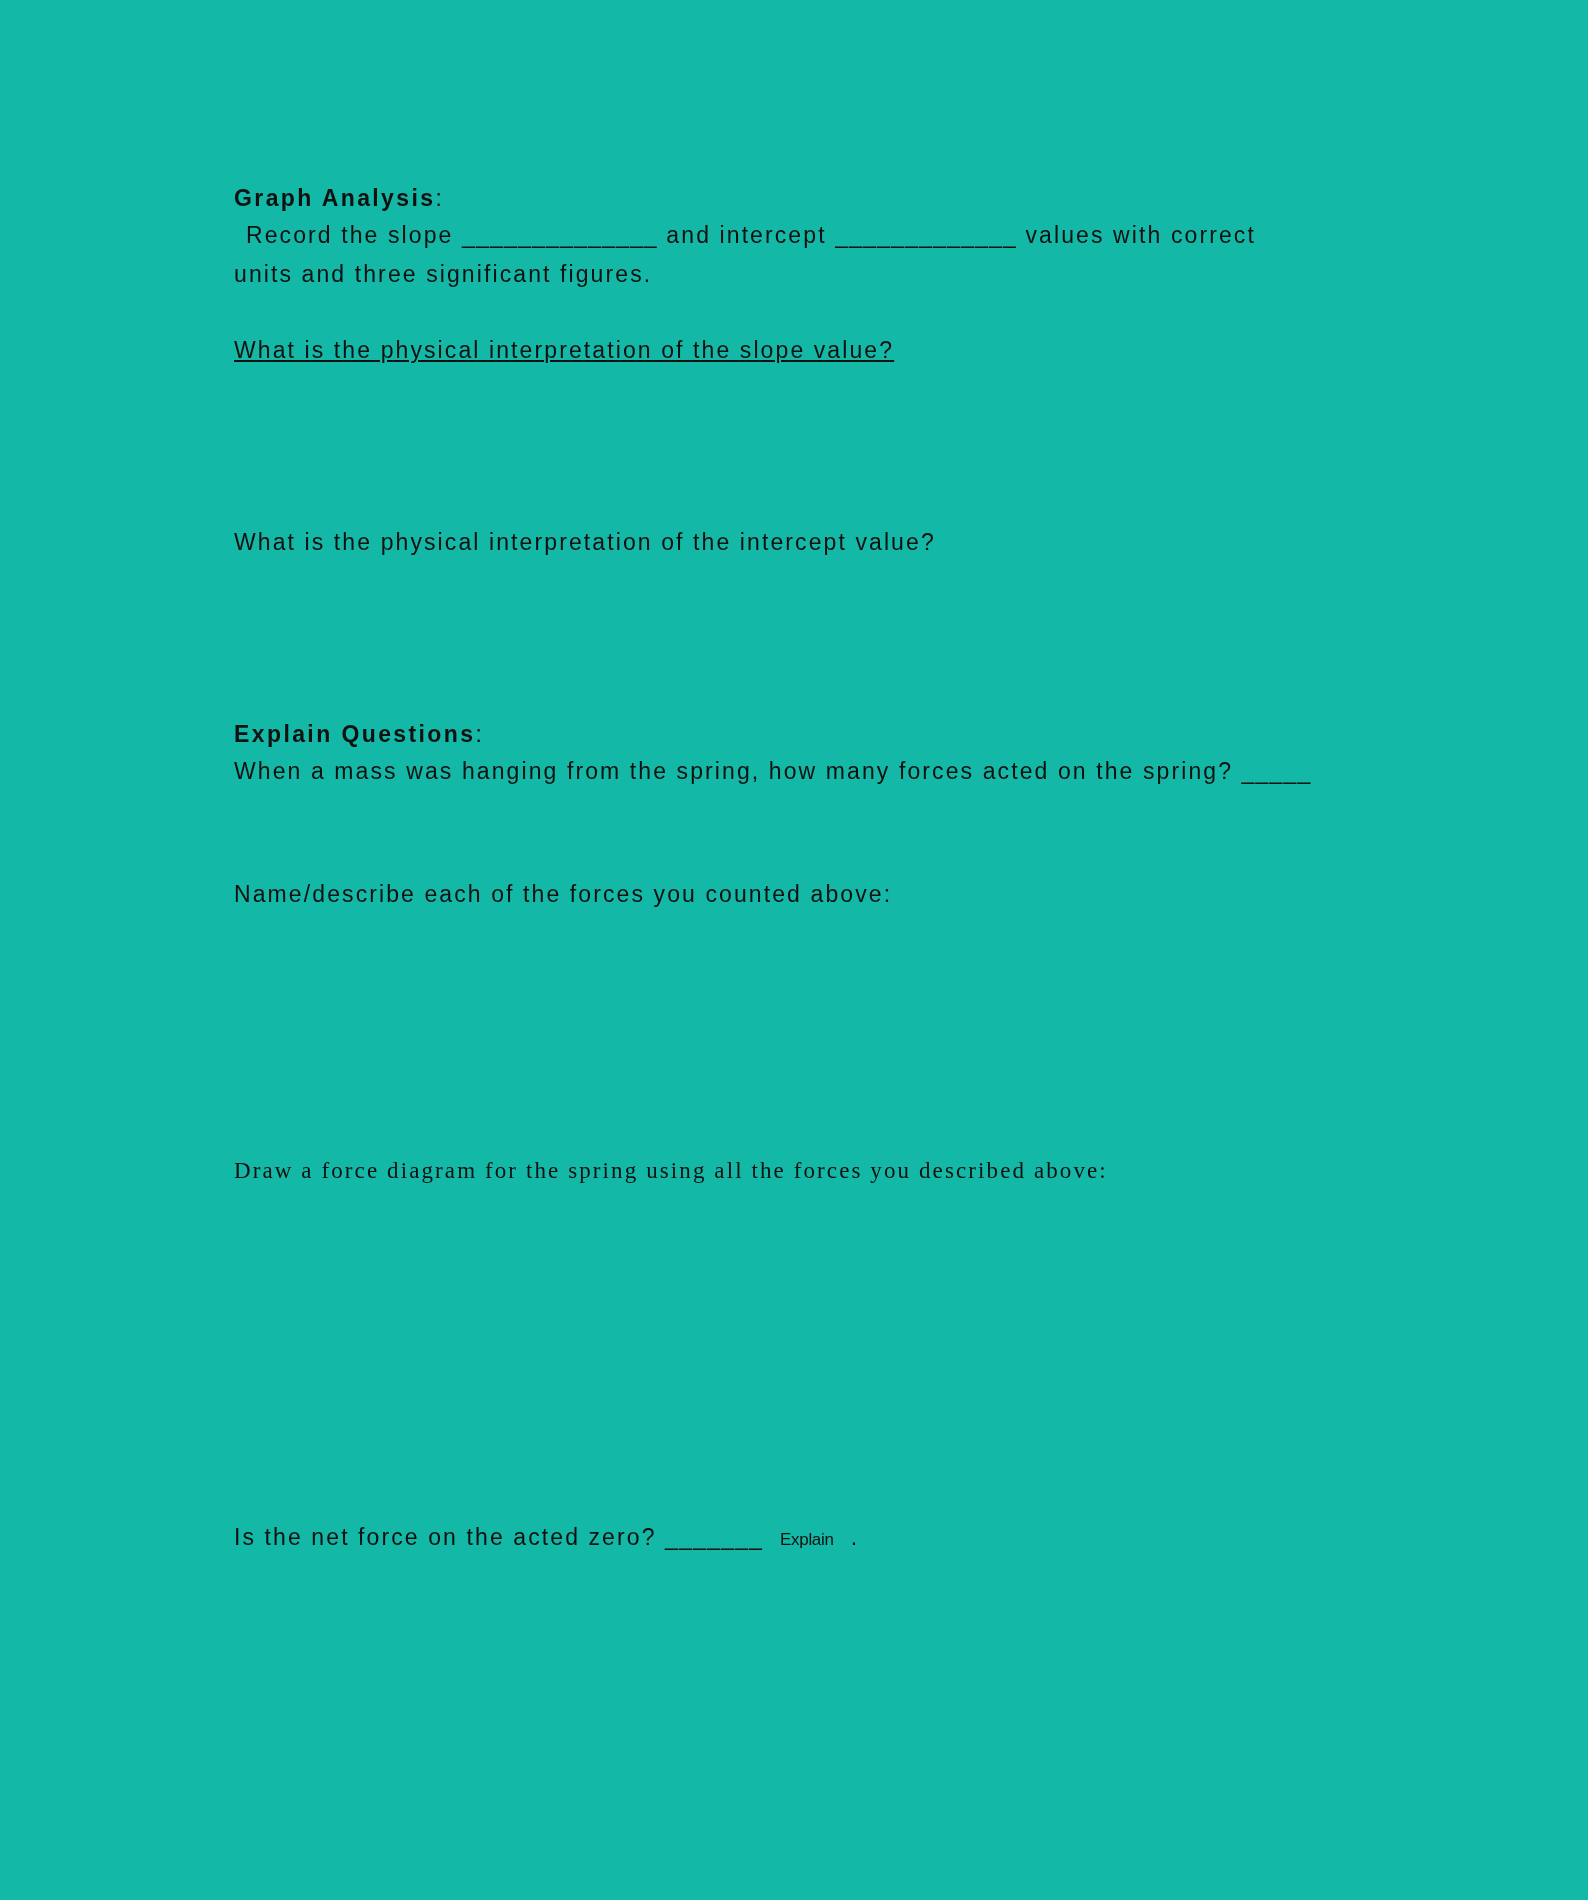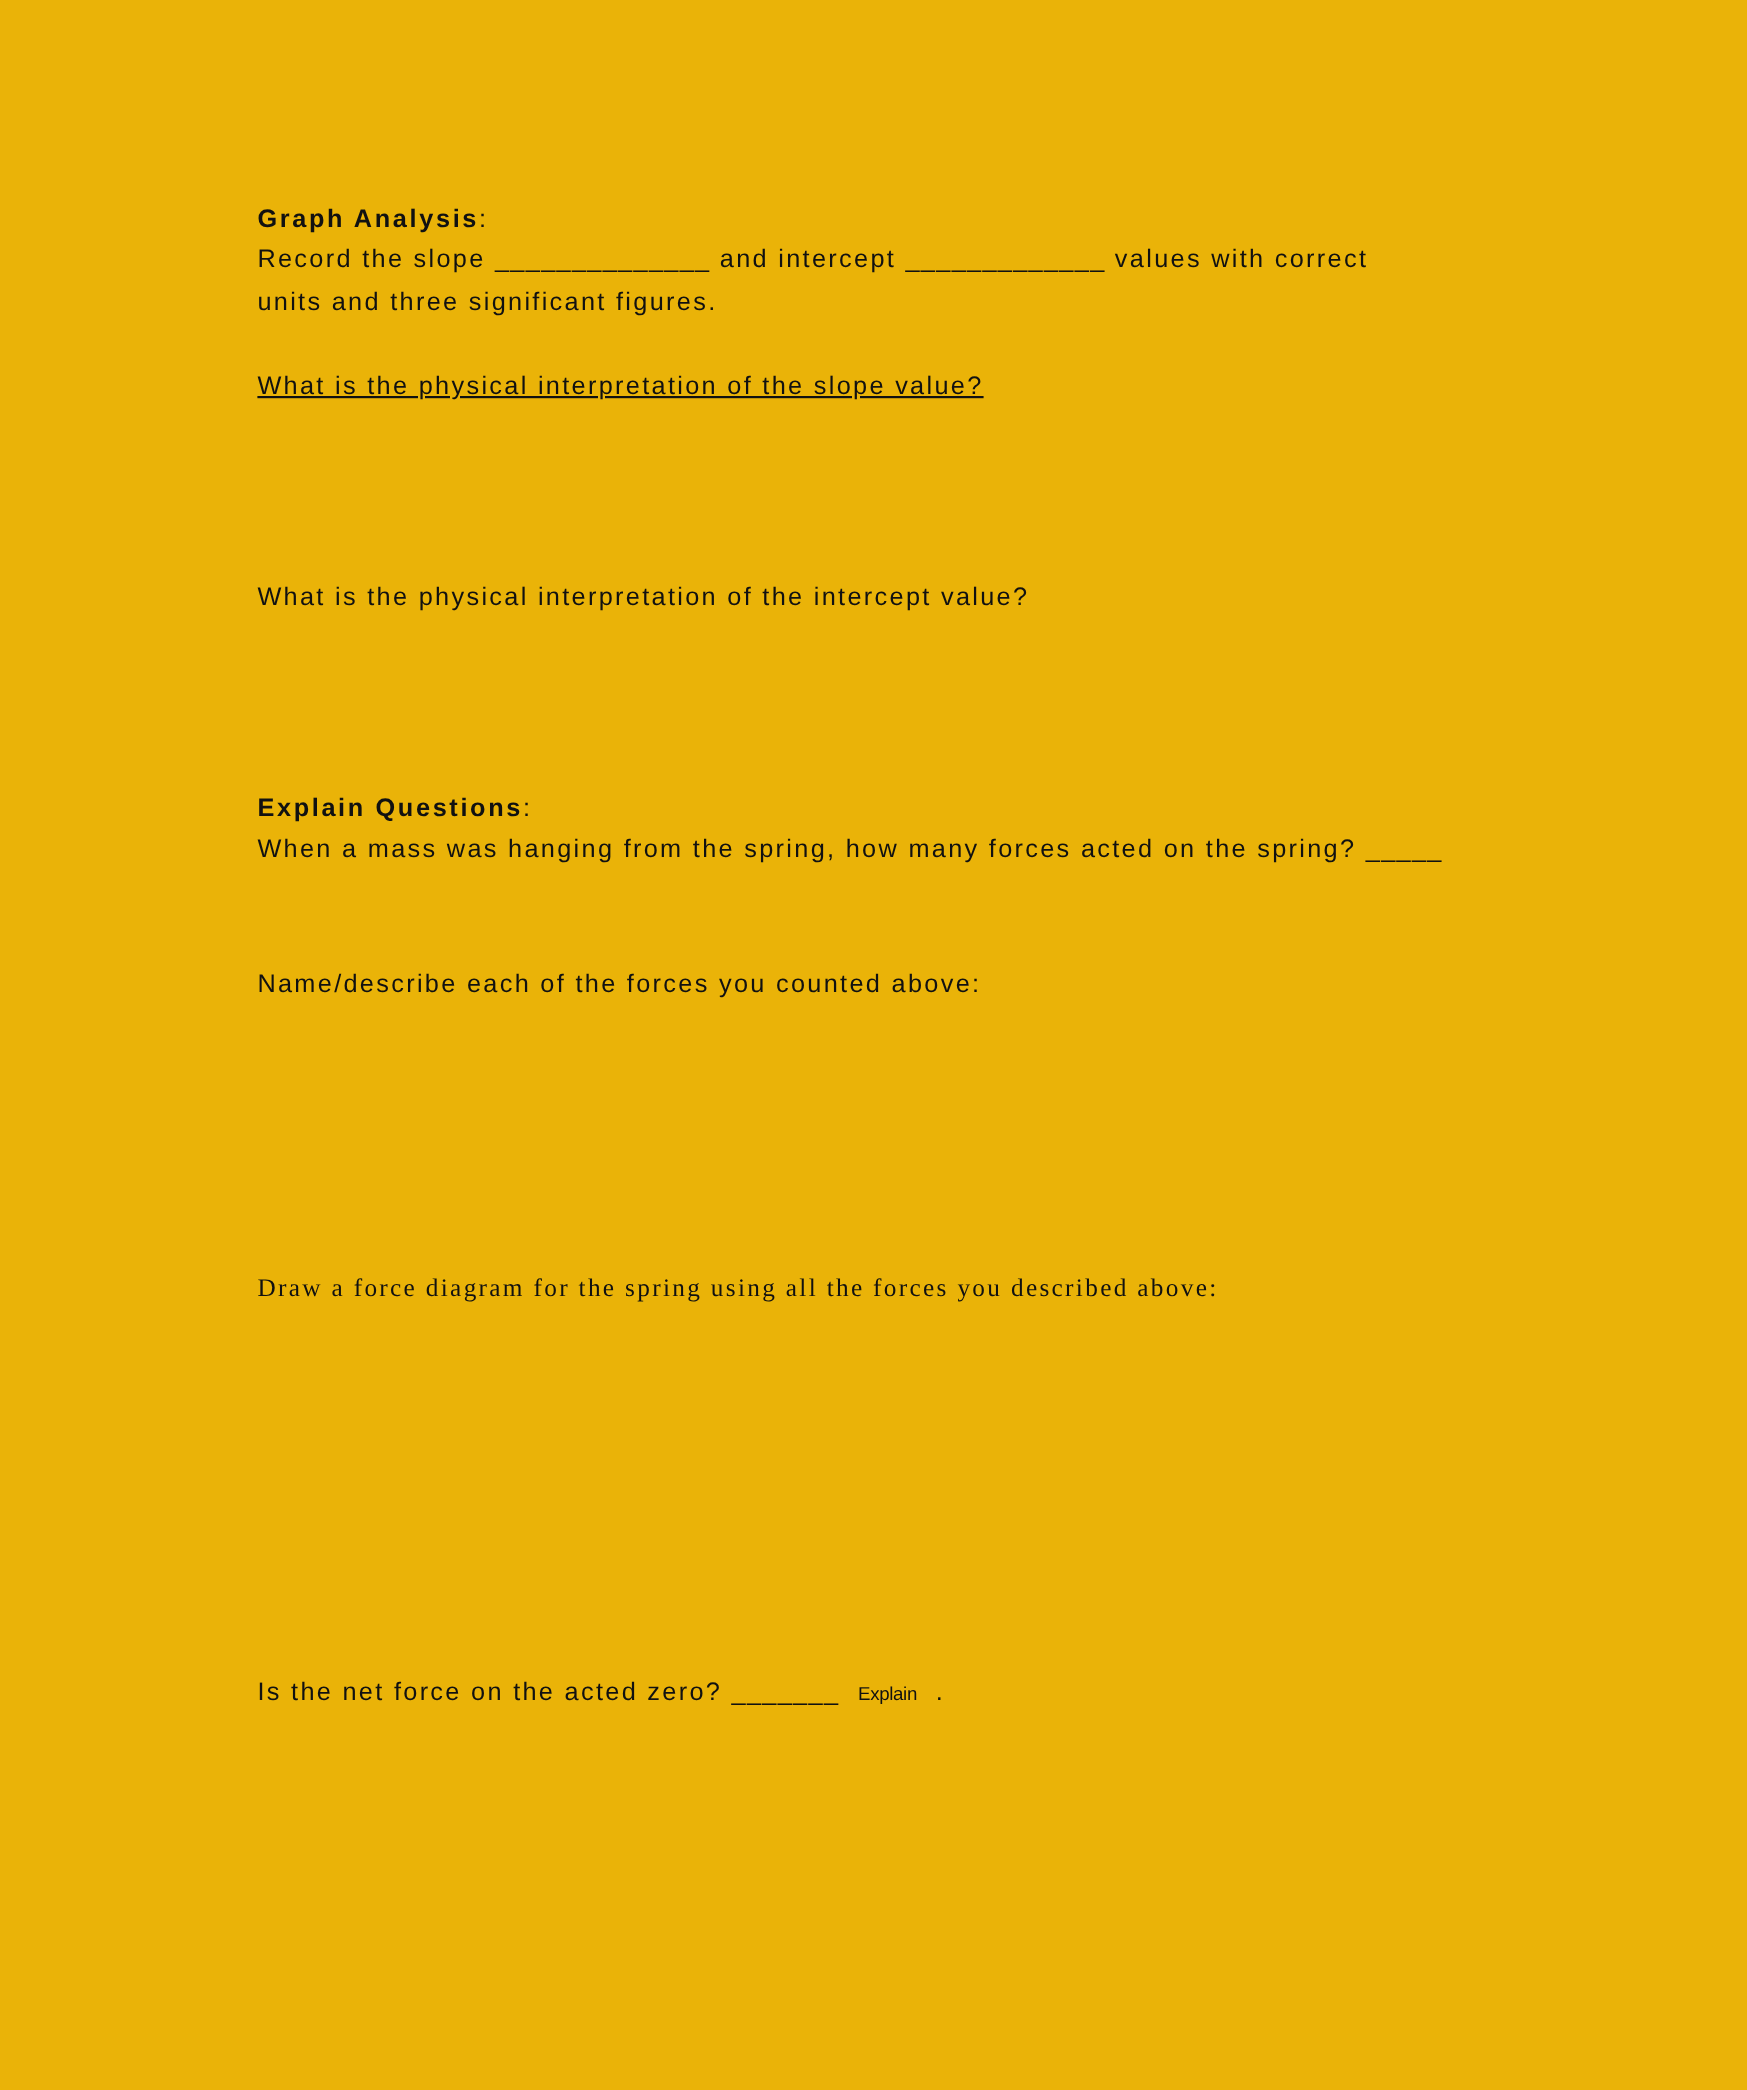--- a/index.html
+++ b/index.html
@@ -12,21 +12,21 @@
       height: 1900px;
       position: relative;
       overflow: hidden;
       font-family: "Liberation Sans", "DejaVu Sans", sans-serif;
       color: #111111;
     }
     .page {
       position: absolute;
       left: 0; top: 0;
       width: 1588px; height: 1900px;
-      background: #eab308;
+      background: #14b8a6;
     }
     .line {
       position: absolute;
       left: 234px;
       font-size: 23px;
       line-height: 30px;
       letter-spacing: 2.1px;
       white-space: pre;
     }
     .heading {
@@ -40,21 +40,21 @@
       font-size: 17px;
     }
   </style>
 </head>
 <body>
 
 <div class="page">
 
   <div class="line heading" style="top:183px;"><span>Graph Analysis</span><span class="colon">:</span></div>
 
-  <div class="line" style="top:220px;"><span>Record the slope </span><span class="blank">______________</span><span> and intercept </span><span class="blank">_____________</span><span> values with correct</span></div>
+  <div class="line" style="top:220px;margin-left:12px;"><span>Record the slope </span><span class="blank">______________</span><span> and intercept </span><span class="blank">_____________</span><span> values with correct</span></div>
 
   <div class="line" style="top:259px;">units and three significant figures.</div>
 
   <div class="line" style="top:335px;text-decoration:underline;">What is the physical interpretation of the slope value?</div>
   <div style="position:absolute;left:234px;top:372px;width:1120px;height:150px;"></div>
 
   <div class="line" style="top:527px;">What is the physical interpretation of the intercept value?</div>
   <div style="position:absolute;left:234px;top:564px;width:1120px;height:150px;"></div>
 
   <div class="line heading" style="top:719px;"><span>Explain Questions</span><span class="colon">:</span></div>

